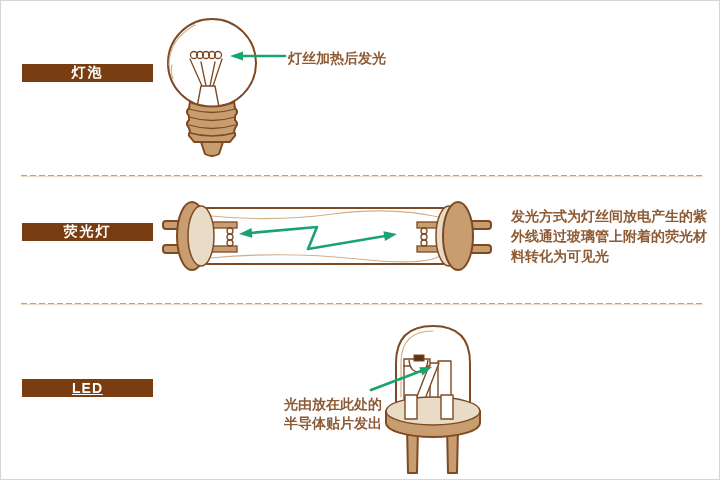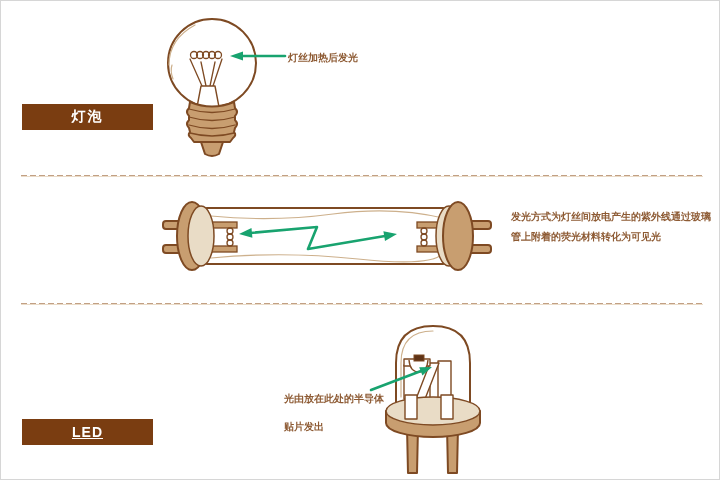--- a/index.html
+++ b/index.html
@@ -6,28 +6,28 @@
   * { box-sizing:border-box; }
   #canvas {
     position:relative; width:720px; height:480px;
     background: var(--page-bg, #fff);
     border:1px solid var(--page-border,#d6d6d6);
     overflow:hidden;
     font-family:"Liberation Sans","DejaVu Sans",sans-serif;
   }
   .abs { position:absolute; }
   .label-box {
-    position:absolute; left:21px; width:131px; height:26px;
+    position:absolute; left:21px; width:131px; height:18px;
     background:var(--label-bg,#7a3d11); color:var(--label-text,#fff);
     display:flex; align-items:center; justify-content:center;
-    font-size:14px; font-weight:bold; letter-spacing:2px;margin-top:40px;
+    font-size:14px; font-weight:bold; letter-spacing:2px;
   }
   .annotation {
     position:absolute; color:var(--annotation-text,#8d5a33);
-    font-size:10px; font-weight:bold; line-height:20px;
+    font-size:14px; font-weight:bold; line-height:20px;
     word-break:break-all;
   }
   .divider {
     position:absolute; left:20px; width:682px; height:2px;
     background:repeating-linear-gradient(90deg, var(--divider-dash,#c2a084) 0 6px, rgba(255,255,255,0) 6px 9px);
     border-bottom:1px solid var(--divider-light,#eadbc8);
   }
   
   .wh   { fill:#fff; stroke:var(--outline-brown,#7e4a23); stroke-width:2; stroke-linejoin:round; }
   .whl  { fill:#fff; stroke:var(--outline-brown,#7e4a23); stroke-width:1.4; stroke-linejoin:round; }
@@ -79,20 +79,23 @@
 
   <svg class="abs" style="left:226px; top:46px;" width="62" height="18" viewBox="0 0 62 18">
     <line class="grn" x1="58" y1="9" x2="15" y2="9"></line>
     <polygon class="grnh" points="3,9 16,4.5 16,13.5"></polygon>
   </svg>
 
   <div class="annotation" style="left:287px; top:47px; white-space:nowrap;">灯丝加热后发光</div>
 
   <div class="divider" style="top:174px;"></div>
 
+  <div class="label-box" style="top:222px;">
+    <span>荧光灯</span>
+  </div>
 
   <svg class="abs" style="left:152px; top:193px;" width="348" height="92" viewBox="0 0 348 92">
     <g>
       <rect class="tan" x="10" y="27" width="30" height="8" rx="3"></rect>
       <rect class="tan" x="10" y="51" width="30" height="8" rx="3"></rect>
       <rect class="tan" x="308" y="27" width="30" height="8" rx="3"></rect>
       <rect class="tan" x="308" y="51" width="30" height="8" rx="3"></rect>
     </g>
     <rect class="wh" x="46" y="14" width="252" height="56" rx="8"></rect>
     <path class="refl" d="M58,22 Q120,28 180,20 T290,24"></path>
@@ -156,15 +159,15 @@
       <rect class="whl" x="46" y="76" width="12" height="24"></rect>
       <rect class="whl" x="82" y="76" width="12" height="24"></rect>
     </g>
   </svg>
 
   <svg class="abs" style="left:362px; top:356px;" width="78" height="38" viewBox="0 0 78 38">
     <line class="grn" x1="8" y1="33" x2="58" y2="14"></line>
     <polygon class="grnh" points="69,10 59.4,18.6 56.2,10.2"></polygon>
   </svg>
 
-  <div class="annotation" style="left:283px; top:384px; width:102px; line-height:28px;">光由放在此处的半导体贴片发出</div>
+  <div class="annotation" style="left:283px; top:394px; width:102px; line-height:19px;">光由放在此处的半导体贴片发出</div>
 
 </div>
 
 </body></html>

